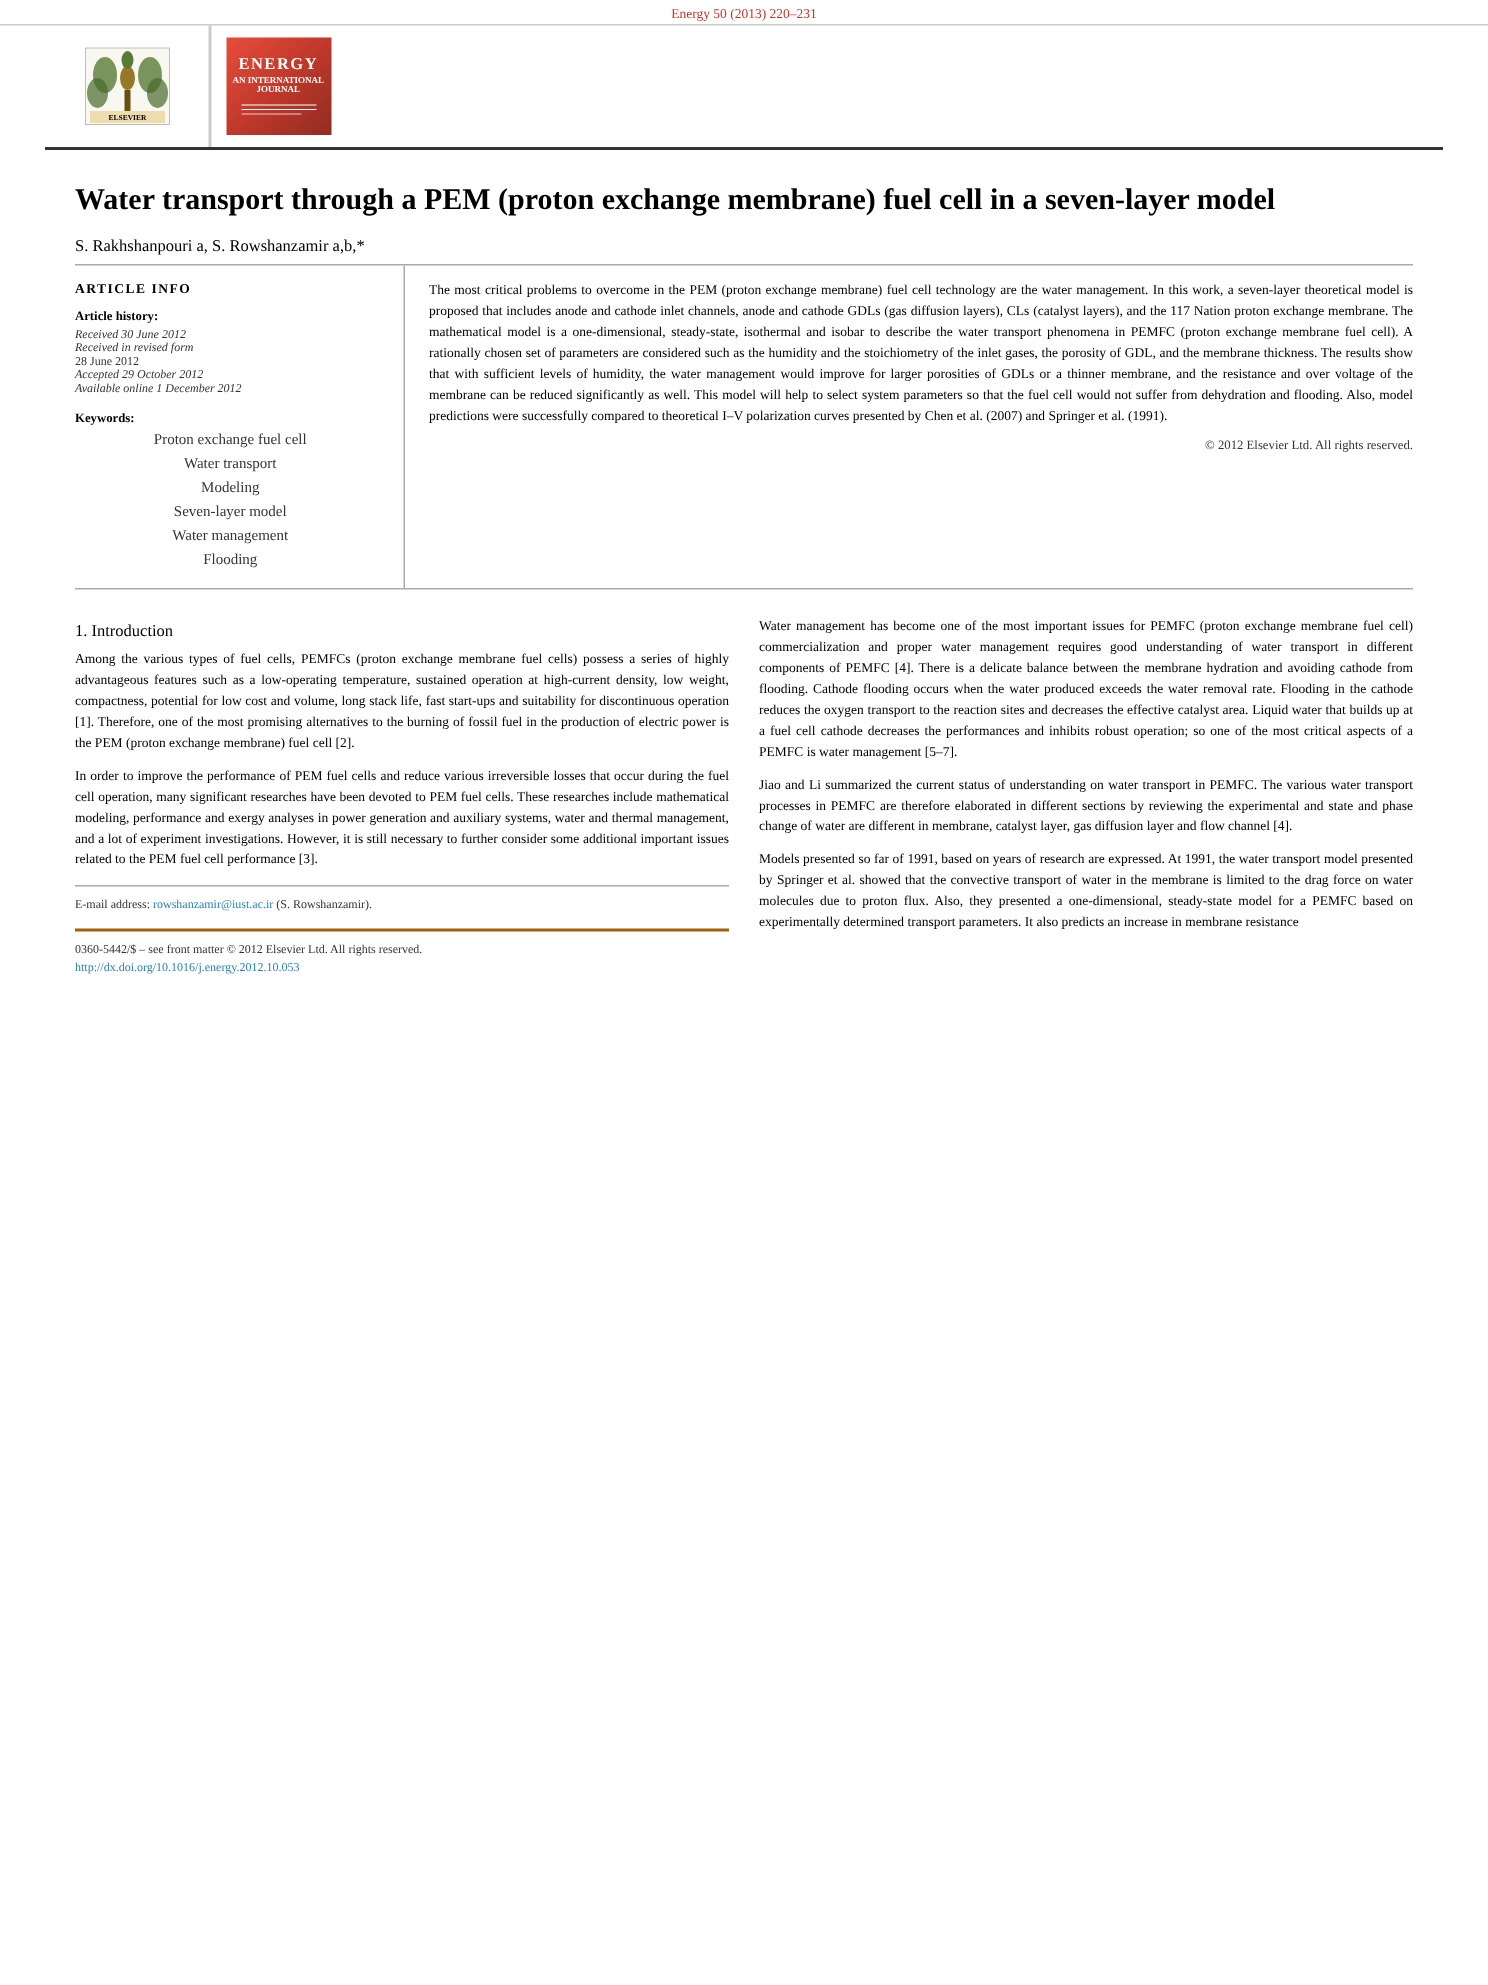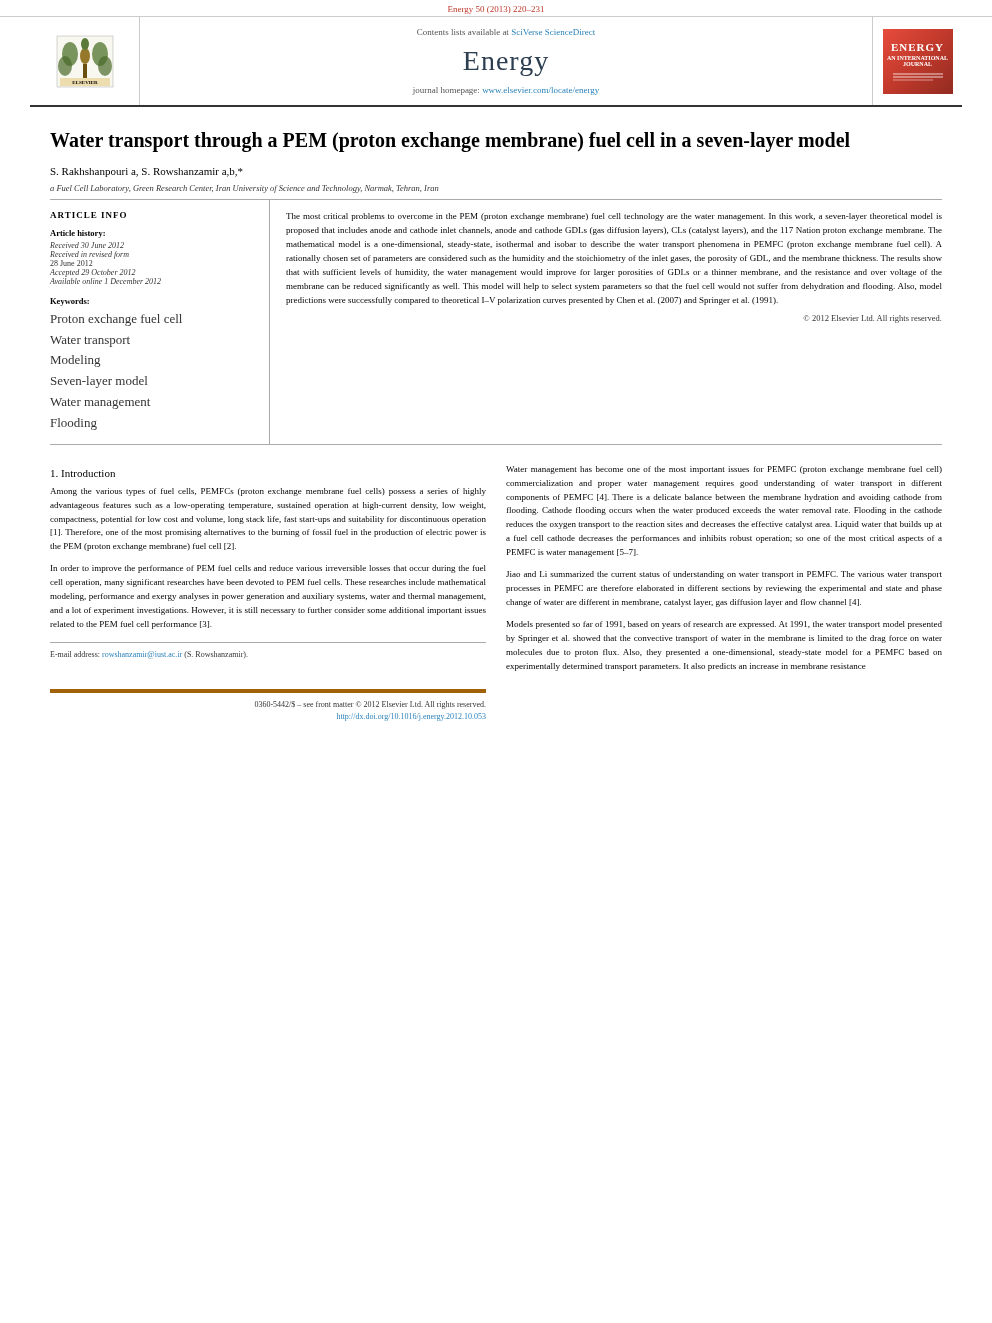--- a/index.html
+++ b/index.html
@@ -178,23 +178,24 @@
       font-size: 8px;
       font-style: italic;
       color: #333;
     }
     .info-date-value {
       font-size: 8px;
       color: #333;
     }
 
     .keywords-list {
-      font-size: 13px;
+      font-size: 10px;
       color: #333;
       line-height: 1.6;
+      text-align: center;
     }
 
     .abstract-text {
       font-size: 9px;
       line-height: 1.55;
       color: #000;
       text-align: justify;
     }
     .abstract-copyright {
       font-size: 8.5px;
@@ -225,24 +226,23 @@
     .body-text {
       font-size: 9px;
       line-height: 1.55;
       color: #000;
       text-align: justify;
       margin-bottom: 8px;
     }
 
     
     .article-footer {
-      border-top: 4px solid #a16207;
+      border-top: 2px solid #a16207;
       padding-top: 6px;
-      margin-top: 28px;
-      text-align: right;
+      margin-top: 10px;
     }
     .footer-note {
       font-size: 8px;
       color: #333;
       line-height: 1.5;
     }
     .footer-link {
       color: #2980b9;
     }
 
@@ -281,35 +281,20 @@
         <rect x="28" y="30" width="4" height="14" fill="#6b4f10"></rect>
 
         <ellipse cx="30" cy="10" rx="4" ry="6" fill="#5a7a3a"></ellipse>
 
         <rect x="5" y="44" width="50" height="8" fill="#d4a017" opacity="0.3"></rect>
         <text x="30" y="50" text-anchor="middle" font-size="5" fill="#000" font-weight="bold">ELSEVIER</text>
       </svg>
     </div>
   </div>
 
-  <div class="journal-header-center">
-    <div class="sciverse-line">
-      <span>Contents lists available at</span>
-      <span class="sciverse-link" style="cursor:pointer;">
-        <span>SciVerse ScienceDirect</span>
-      </span>
-    </div>
-    <div class="journal-title-main">Energy</div>
-    <div class="journal-homepage">
-      <span>journal homepage:</span>
-      <span class="journal-homepage-link" style="cursor:pointer;">
-        <span>www.elsevier.com/locate/energy</span>
-      </span>
-    </div>
-  </div>
 
   <div class="journal-header-right">
     <div class="energy-logo-box">
       <div class="energy-word">ENERGY</div>
       <div class="energy-sub">AN INTERNATIONAL<br>JOURNAL</div>
 
       <svg width="60" height="12" viewBox="0 0 60 12" style="margin-top:3px;">
         <line x1="5" y1="4" x2="55" y2="4" stroke="white" stroke-width="0.8"></line>
         <line x1="5" y1="7" x2="55" y2="7" stroke="white" stroke-width="0.8"></line>
         <line x1="5" y1="10" x2="45" y2="10" stroke="white" stroke-width="0.5"></line>
@@ -319,21 +304,20 @@
 </div>
 
 <div class="article-content">
 
   <div class="article-title">Water transport through a PEM (proton exchange membrane) fuel cell in a seven-layer model</div>
 
   <div class="authors">
     <span>S. Rakhshanpouri a, S. Rowshanzamir a,b,*</span>
   </div>
 
-  <div class="affiliations">a Fuel Cell Laboratory, Green Research Center, Iran University of Science and Technology, Narmak, Tehran, Iran</div>
 
   <div class="article-info-abstract">
 
     <div class="article-info-col">
       <div class="col-header">ARTICLE INFO</div>
 
       <div class="info-section-title">Article history:</div>
       <div class="info-date-label">Received 30 June 2012</div>
       <div class="info-date-label">Received in revised form</div>
       <div class="info-date-value">28 June 2012</div>

